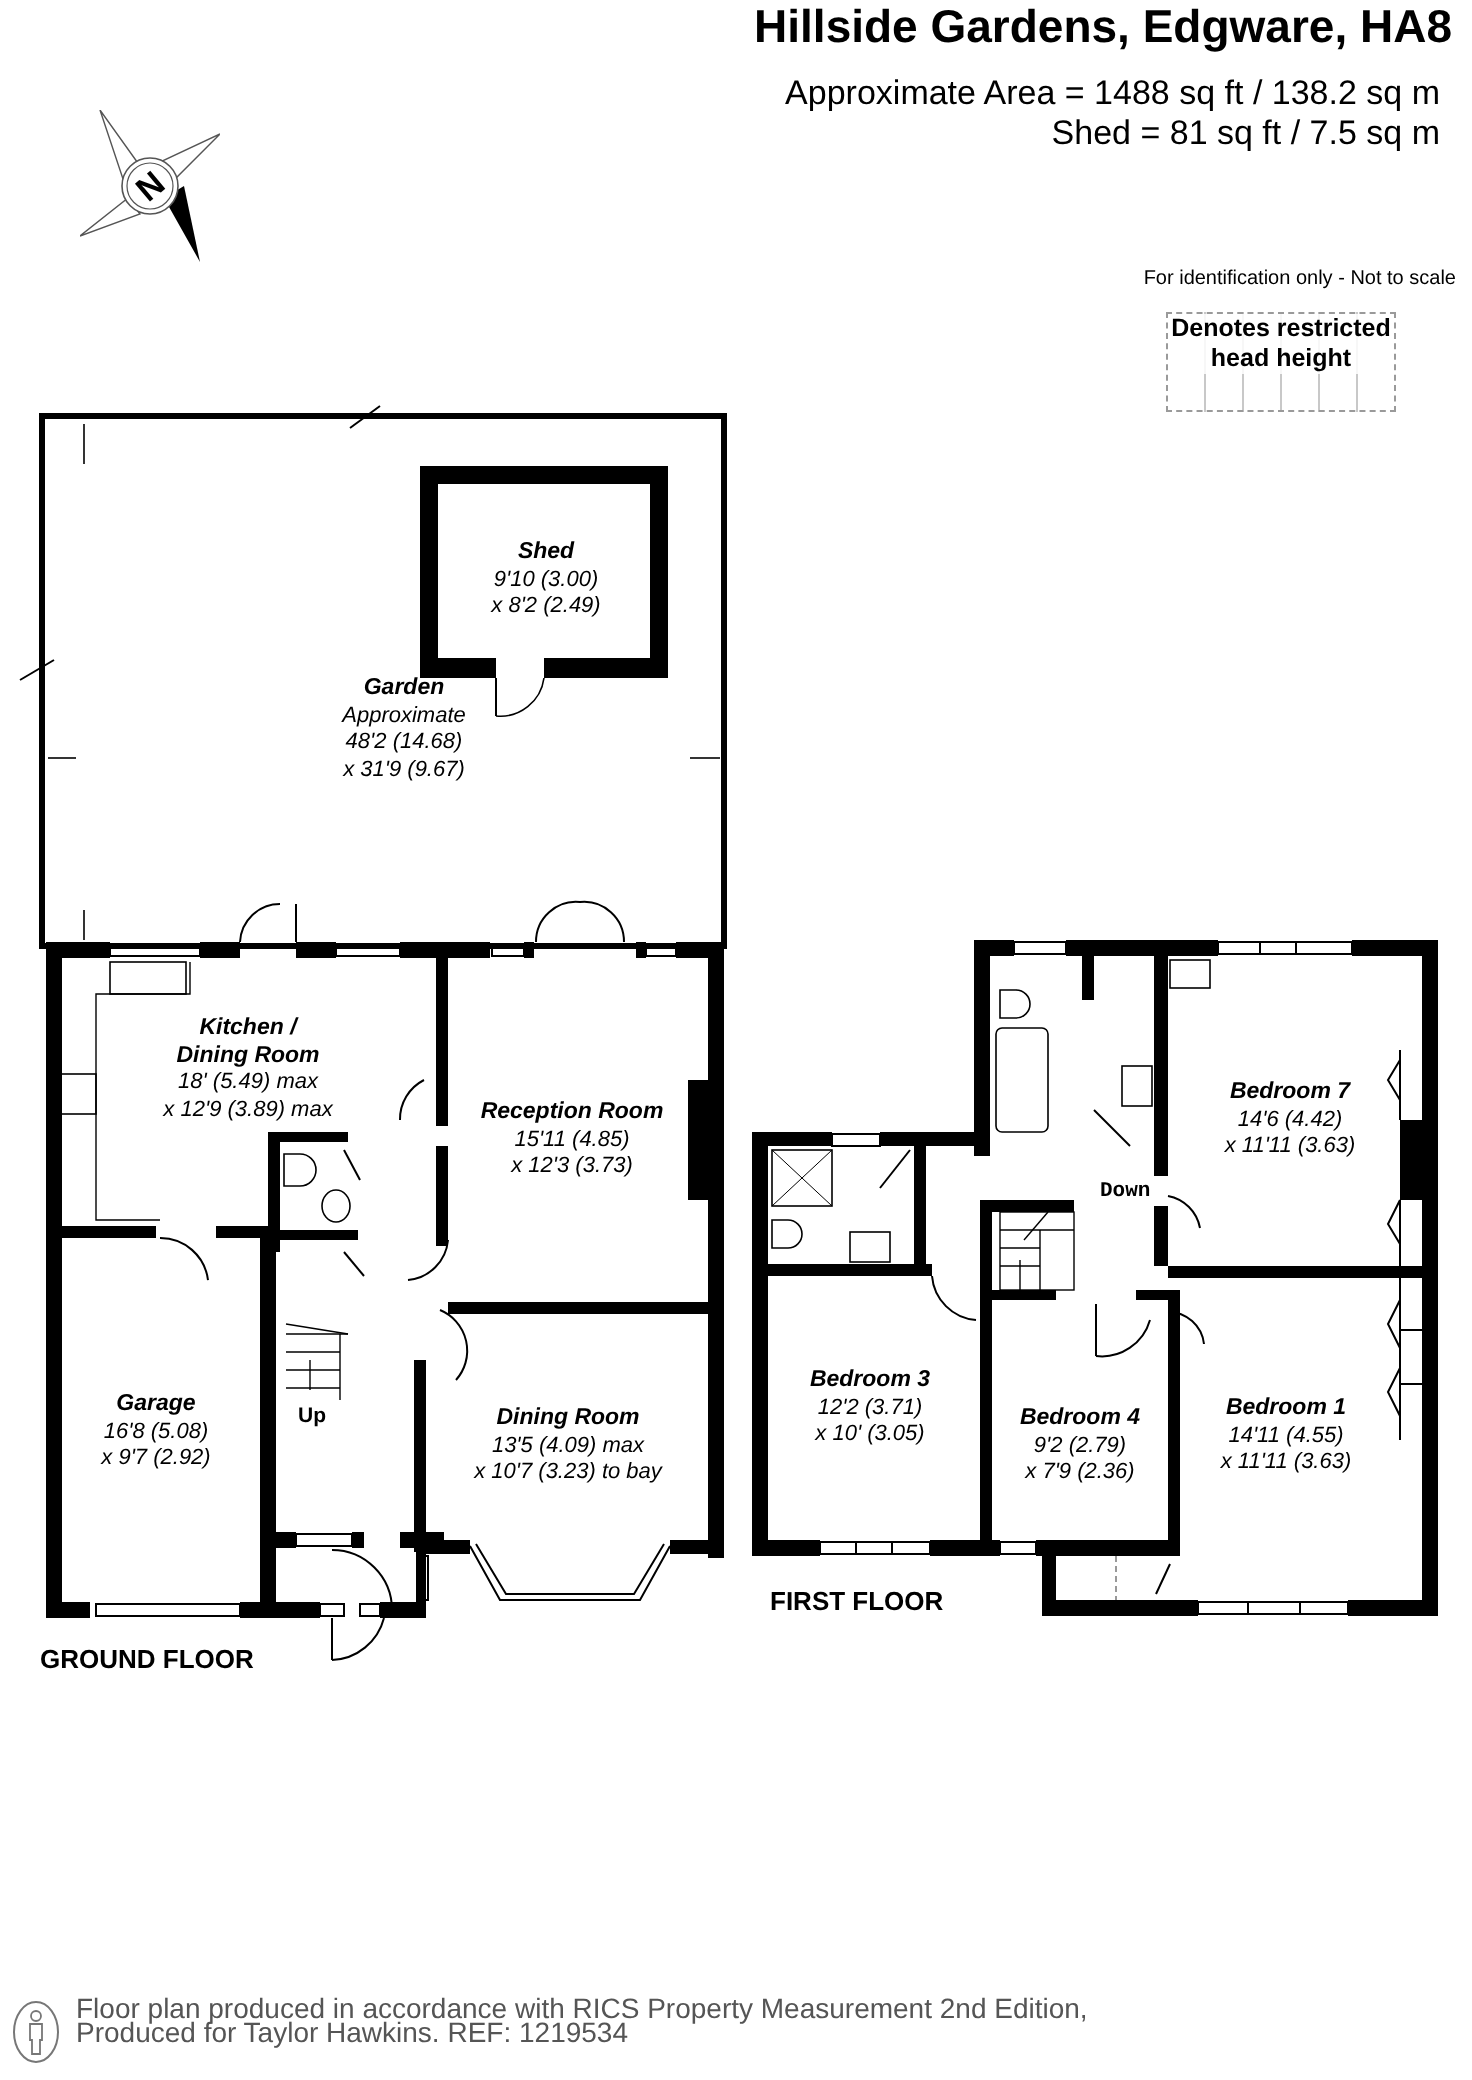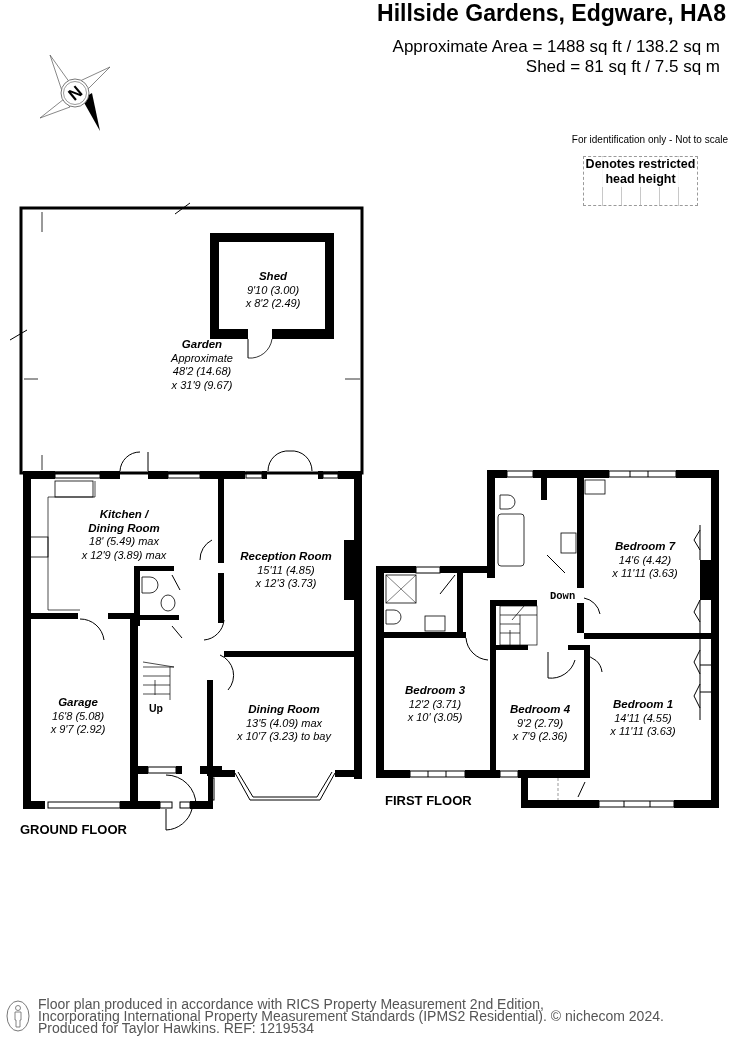--- a/index.html
+++ b/index.html
@@ -316,15 +316,14 @@
 <div class="stair-label" style="left:550px; top:590px;font-family:Liberation Mono, monospace;">Down</div>
 <div class="floor-label" style="left:385px; top:793px;text-align:right;">FIRST FLOOR</div>
 
 <svg class="footer-icon" viewBox="0 0 24 32">
   <ellipse cx="12" cy="16" rx="11" ry="15" fill="none" stroke="#777" stroke-width="1"></ellipse>
   <circle cx="12" cy="8" r="2.5" fill="none" stroke="#777" stroke-width="0.9"></circle>
   <path d="M9 12 L15 12 L15 20 L14 20 L14 27 L10 27 L10 20 L9 20 Z" fill="none" stroke="#777" stroke-width="0.9"></path>
 </svg>
 <div class="footer">
   <div>Floor plan produced in accordance with RICS Property Measurement 2nd Edition,</div>
-  <div>Incorporating International Property Measurement Standards (IPMS2 Residential).   © nichecom 2024.</div>
   <div>Produced for Taylor Hawkins.   REF: 1219534</div>
 </div>
 
 </body></html>

